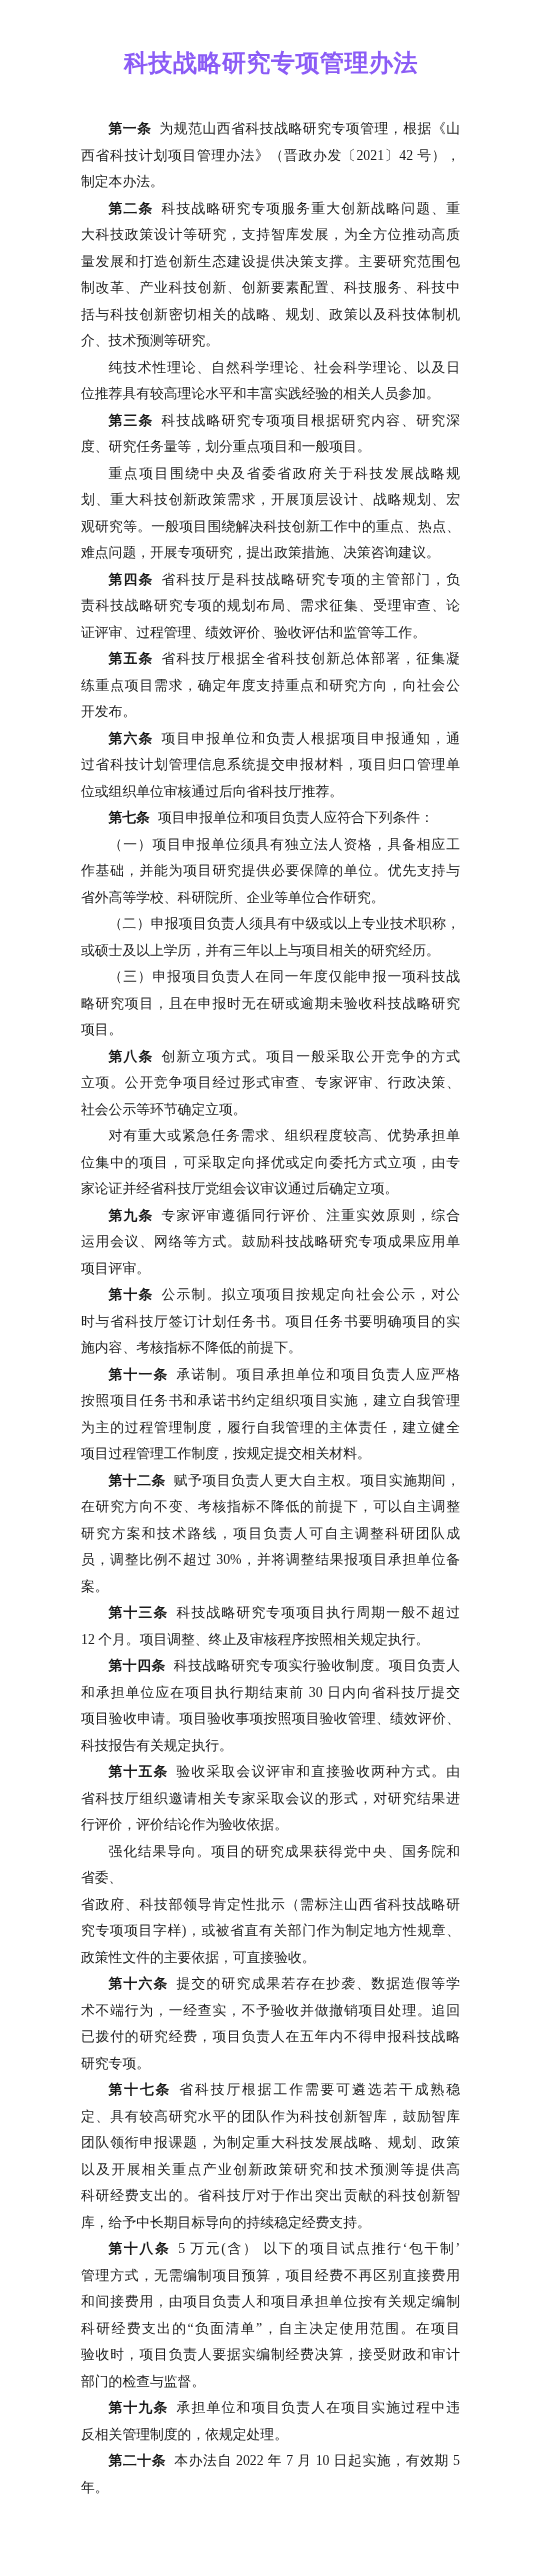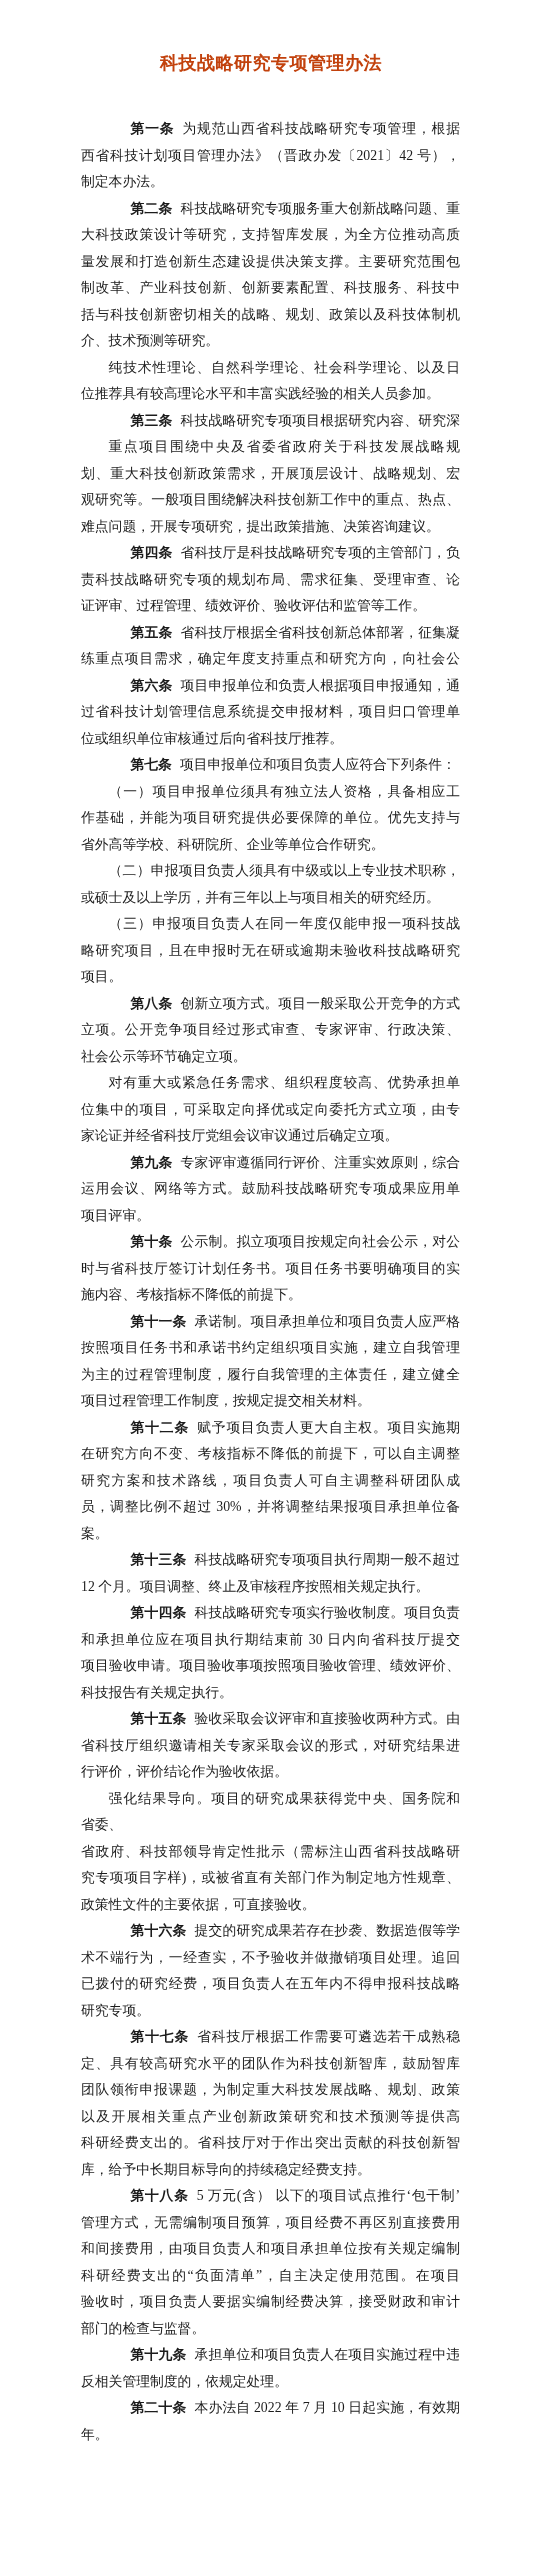--- a/index.html
+++ b/index.html
@@ -11,71 +11,73 @@
     font-family: "Liberation Serif", "DejaVu Serif", serif;
     overflow: hidden;
   }
   .page {
     box-sizing: border-box;
     width: 542px;
     height: 2576px;
     padding: 52px 81px 0 81px;
   }
   .title {
-    font-size: 18px;
+    font-size: 24px;
     line-height: 23px;
     font-weight: 700;
     text-align: center;
     letter-spacing: 0.5px;
-    color: #c2410c;
+    color: #8b5cf6;
     margin: 0 0 41px 0;
   }
   #doc-body { width: 379px; }
   .ln {
     font-size: 13.8px;
     line-height: 26.5px;
     height: 26.5px;
     overflow: hidden;
     color: #1c1c1c;
   }
   .ln.fill {
     text-align: justify;
     text-align-last: justify;
     -moz-text-align-last: justify;
   }
   .ln.first { text-indent: 27.5px; }
-  .lbl { font-weight: 700; margin-right: 8px; margin-left: 22px; }
+  .lbl { font-weight: 700; margin-right: 8px; }
 </style>
 </head>
 <body>
 
 <div class="page">
   <h1 class="title">科技战略研究专项管理办法</h1>
   <div id="doc-body">
       <div class="ln first fill"><b class="lbl">第一条</b>为规范山西省科技战略研究专项管理，根据《山</div>
       <div class="ln fill">西省科技计划项目管理办法》（晋政办发〔2021〕42 号），</div>
       <div class="ln">制定本办法。</div>
       <div class="ln first fill"><b class="lbl">第二条</b>科技战略研究专项服务重大创新战略问题、重</div>
       <div class="ln fill">大科技政策设计等研究，支持智库发展，为全方位推动高质</div>
       <div class="ln fill">量发展和打造创新生态建设提供决策支撑。主要研究范围包</div>
       <div class="ln fill">制改革、产业科技创新、创新要素配置、科技服务、科技中</div>
       <div class="ln fill">括与科技创新密切相关的战略、规划、政策以及科技体制机</div>
       <div class="ln">介、技术预测等研究。</div>
       <div class="ln first fill">纯技术性理论、自然科学理论、社会科学理论、以及日</div>
       <div class="ln">位推荐具有较高理论水平和丰富实践经验的相关人员参加。</div>
       <div class="ln first fill"><b class="lbl">第三条</b>科技战略研究专项项目根据研究内容、研究深</div>
+      <div class="ln">度、研究任务量等，划分重点项目和一般项目。</div>
       <div class="ln first fill">重点项目围绕中央及省委省政府关于科技发展战略规</div>
       <div class="ln fill">划、重大科技创新政策需求，开展顶层设计、战略规划、宏</div>
       <div class="ln fill">观研究等。一般项目围绕解决科技创新工作中的重点、热点、</div>
       <div class="ln">难点问题，开展专项研究，提出政策措施、决策咨询建议。</div>
       <div class="ln first fill"><b class="lbl">第四条</b>省科技厅是科技战略研究专项的主管部门，负</div>
       <div class="ln fill">责科技战略研究专项的规划布局、需求征集、受理审查、论</div>
       <div class="ln">证评审、过程管理、绩效评价、验收评估和监管等工作。</div>
       <div class="ln first fill"><b class="lbl">第五条</b>省科技厅根据全省科技创新总体部署，征集凝</div>
       <div class="ln fill">练重点项目需求，确定年度支持重点和研究方向，向社会公</div>
+      <div class="ln">开发布。</div>
       <div class="ln first fill"><b class="lbl">第六条</b>项目申报单位和负责人根据项目申报通知，通</div>
       <div class="ln fill">过省科技计划管理信息系统提交申报材料，项目归口管理单</div>
       <div class="ln">位或组织单位审核通过后向省科技厅推荐。</div>
       <div class="ln first"><b class="lbl">第七条</b>项目申报单位和项目负责人应符合下列条件：</div>
       <div class="ln first fill">（一）项目申报单位须具有独立法人资格，具备相应工</div>
       <div class="ln fill">作基础，并能为项目研究提供必要保障的单位。优先支持与</div>
       <div class="ln">省外高等学校、科研院所、企业等单位合作研究。</div>
       <div class="ln first fill">（二）申报项目负责人须具有中级或以上专业技术职称，</div>
       <div class="ln">或硕士及以上学历，并有三年以上与项目相关的研究经历。</div>
       <div class="ln first fill">（三）申报项目负责人在同一年度仅能申报一项科技战</div>

